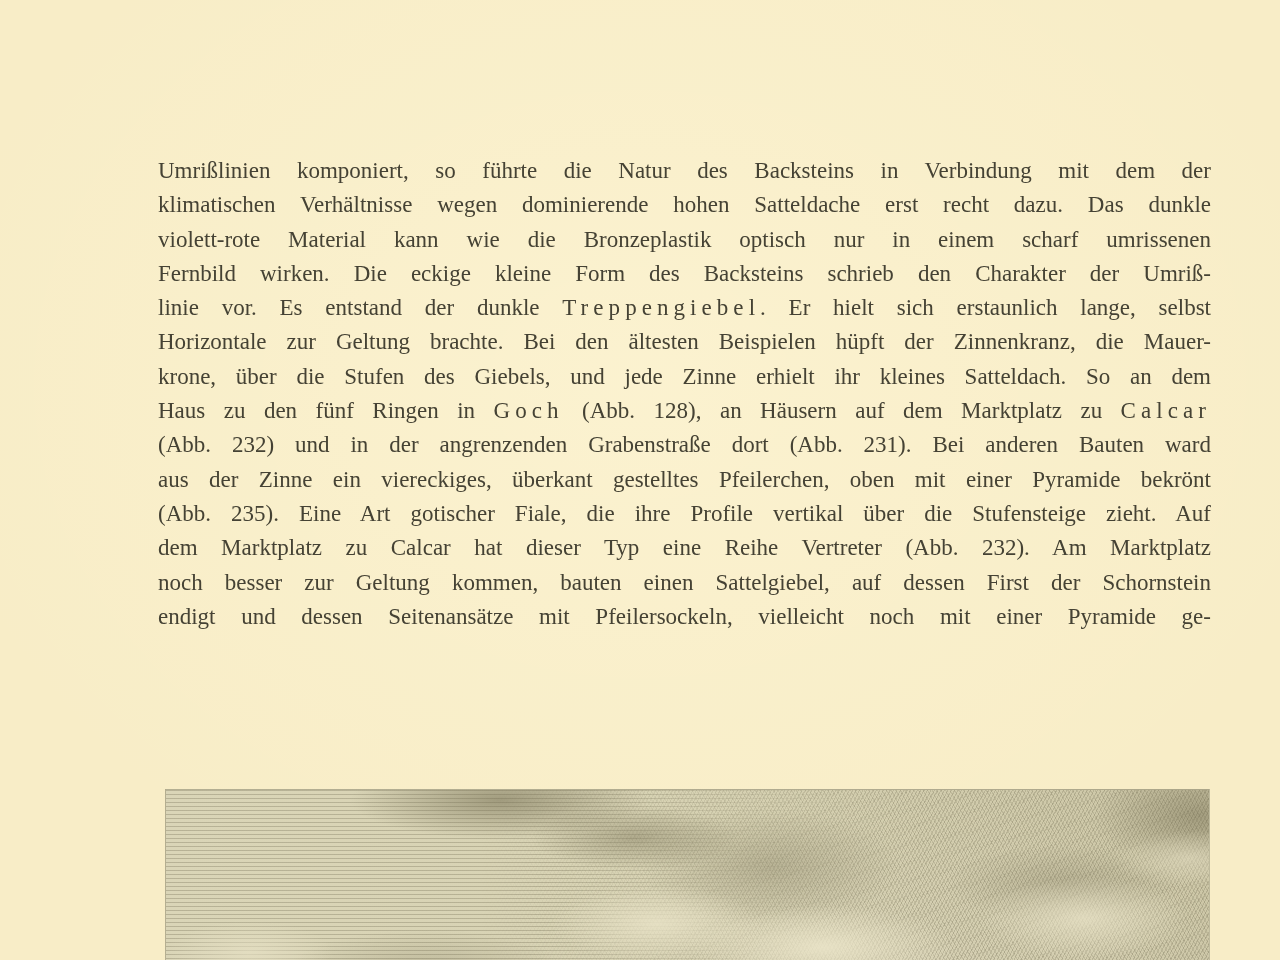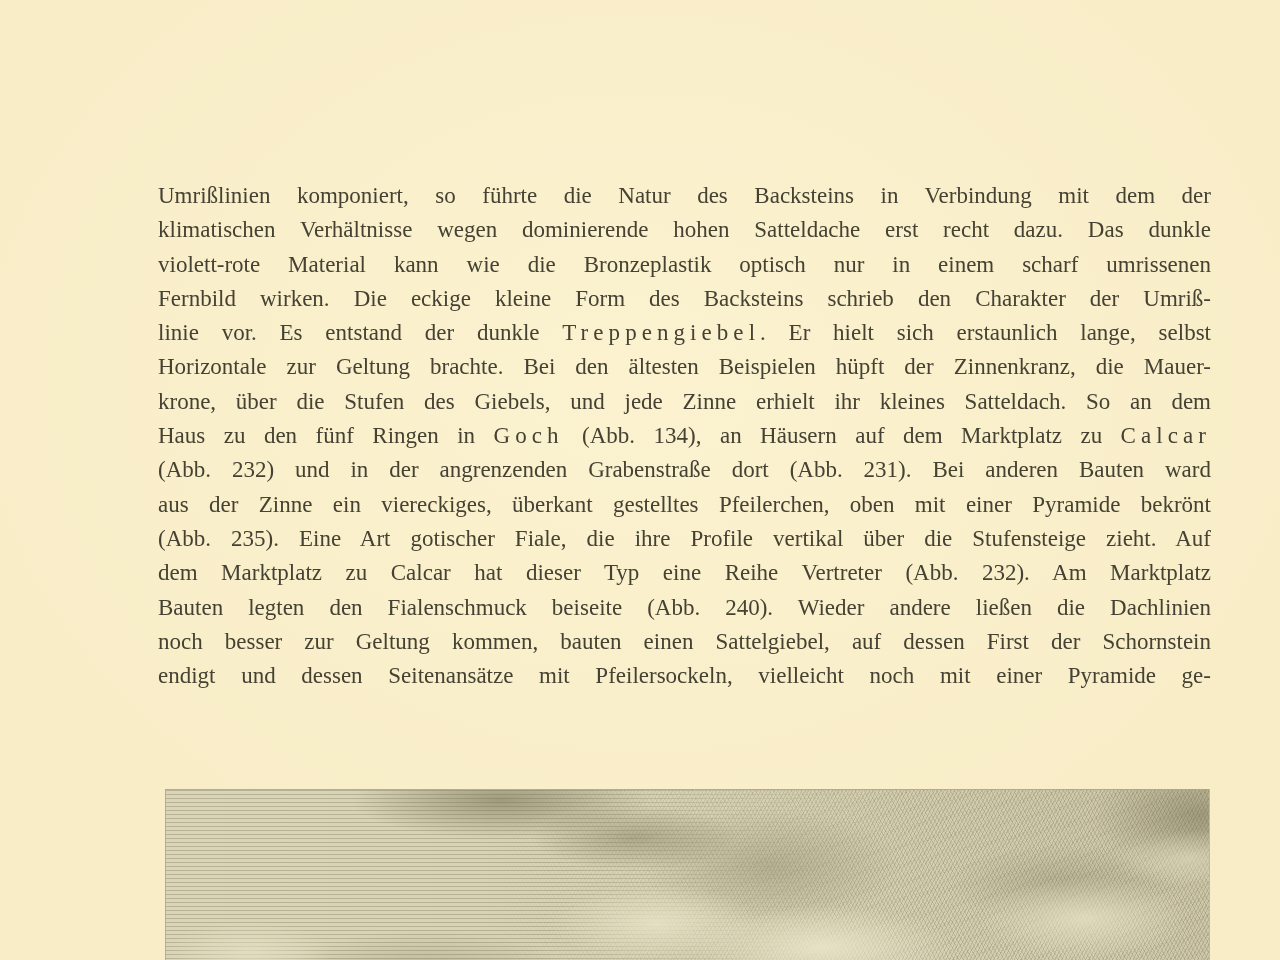--- a/index.html
+++ b/index.html
@@ -14,21 +14,21 @@
     width: 1280px;
     height: 960px;
     background:
       radial-gradient(ellipse 900px 700px at 50% 40%, rgba(255,248,218,0.45), rgba(0,0,0,0) 80%),
       #f8edc7;
     font-family: "Liberation Serif", "DejaVu Serif", serif;
   }
   .textblock {
     position: absolute;
     left: 158px;
-    top: 179px;
+    top: 154px;
     width: 1053px;
     font-size: 23px;
     color: #454234;
     word-spacing: -0.5px;
   }
   .line {
     height: 34.3px;
     line-height: 34.3px;
     text-align: justify;
     text-align-last: justify;
@@ -100,26 +100,25 @@
 <div class="page">
 
   <div class="textblock">
       <div class="line"><span>Umrißlinien komponiert, so führte die Natur des Backsteins in Verbindung mit dem der</span></div>
       <div class="line"><span>klimatischen Verhältnisse wegen dominierende hohen Satteldache erst recht dazu. Das dunkle</span></div>
       <div class="line"><span>violett-rote Material kann wie die Bronzeplastik optisch nur in einem scharf umrissenen</span></div>
       <div class="line"><span>Fernbild wirken. Die eckige kleine Form des Backsteins schrieb den Charakter der Umriß-</span></div>
       <div class="line"><span>linie vor. Es entstand der dunkle </span><span class="sperr">Treppengiebel</span><span>. Er hielt sich erstaunlich lange, selbst</span></div>
       <div class="line"><span>Horizontale zur Geltung brachte. Bei den ältesten Beispielen hüpft der Zinnenkranz, die Mauer-</span></div>
       <div class="line"><span>krone, über die Stufen des Giebels, und jede Zinne erhielt ihr kleines Satteldach. So an dem</span></div>
-      <div class="line"><span>Haus zu den fünf Ringen in </span><span class="sperr">Goch</span><span> (Abb. 134), an Häusern auf dem Marktplatz zu </span><span class="sperr">Calcar</span></div>
+      <div class="line"><span>Haus zu den fünf Ringen in </span><span class="sperr">Goch</span><span> (Abb. 128), an Häusern auf dem Marktplatz zu </span><span class="sperr">Calcar</span></div>
       <div class="line"><span>(Abb. 232) und in der angrenzenden Grabenstraße dort (Abb. 231). Bei anderen Bauten ward</span></div>
       <div class="line"><span>aus der Zinne ein viereckiges, überkant gestelltes Pfeilerchen, oben mit einer Pyramide bekrönt</span></div>
       <div class="line"><span>(Abb. 235). Eine Art gotischer Fiale, die ihre Profile vertikal über die Stufensteige zieht. Auf</span></div>
       <div class="line"><span>dem Marktplatz zu Calcar hat dieser Typ eine Reihe Vertreter (Abb. 232). Am Marktplatz</span></div>
-      <div class="line"><span>Bauten legten den Fialenschmuck beiseite (Abb. 240). Wieder andere ließen die Dachlinien</span></div>
       <div class="line"><span>noch besser zur Geltung kommen, bauten einen Sattelgiebel, auf dessen First der Schornstein</span></div>
       <div class="line"><span>endigt und dessen Seitenansätze mit Pfeilersockeln, vielleicht noch mit einer Pyramide ge-</span></div>
     </div>
 
   <div class="plate">
     <div class="layer hatch-h"></div>
     <div class="layer hatch-d"></div>
     <div class="layer clouds-dark"></div>
     <div class="layer clouds-light"></div>
   </div>

